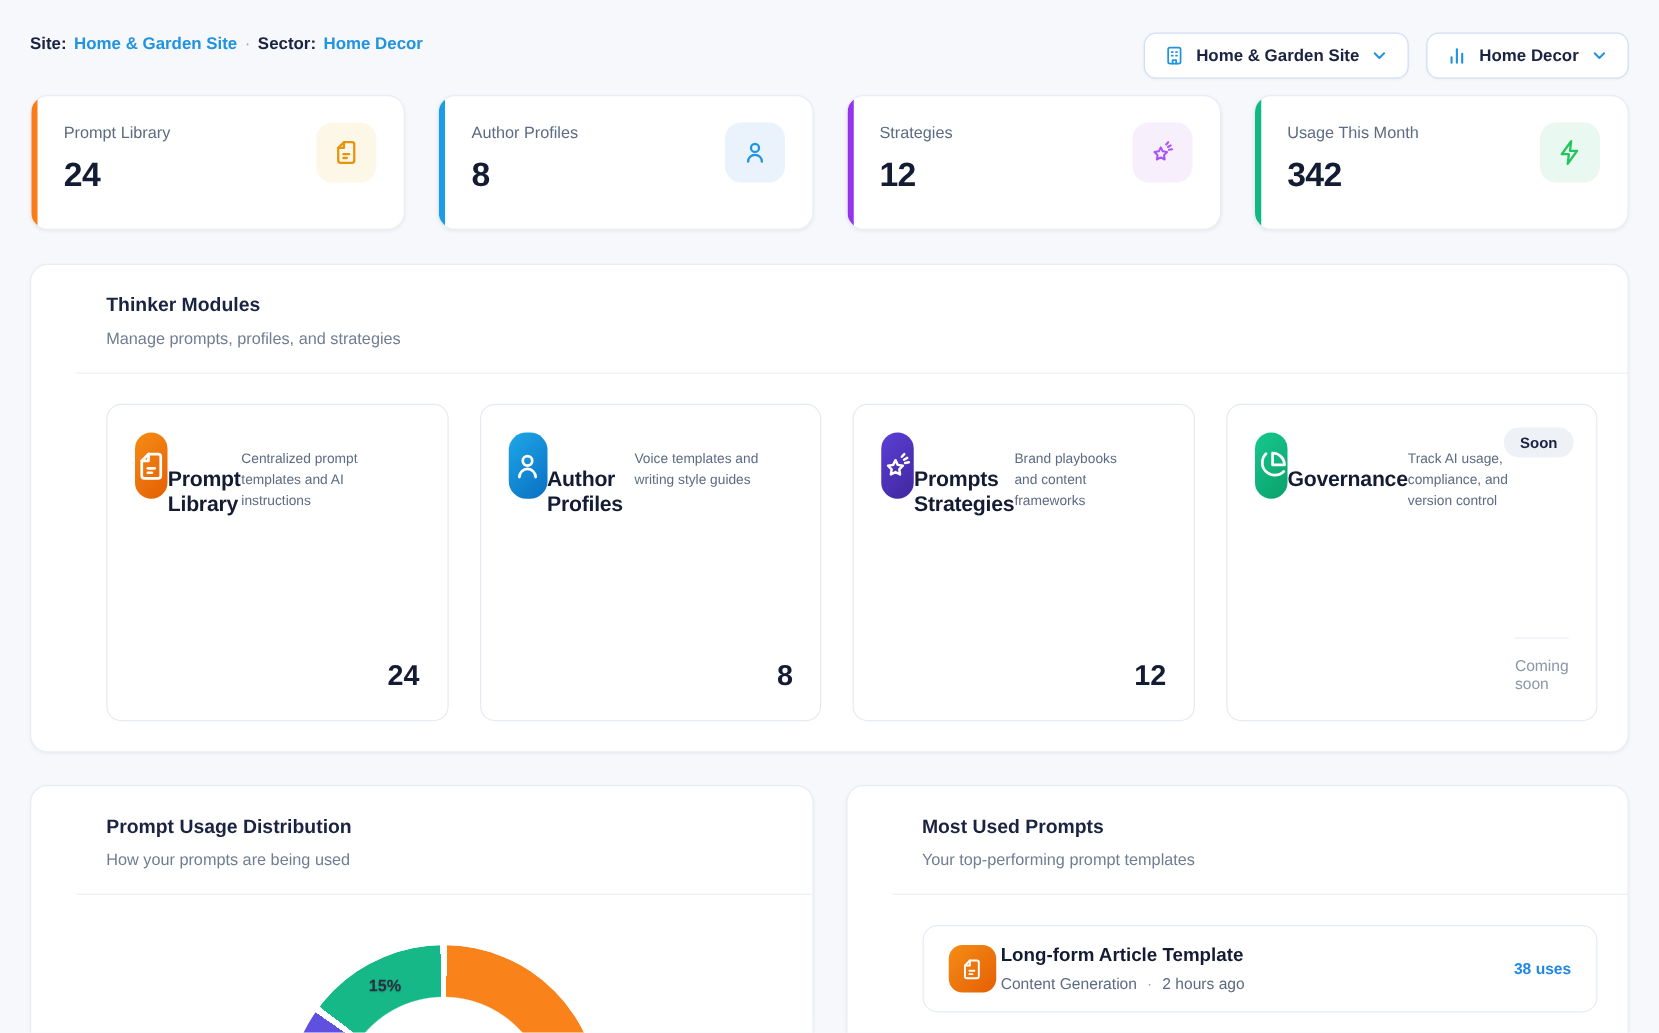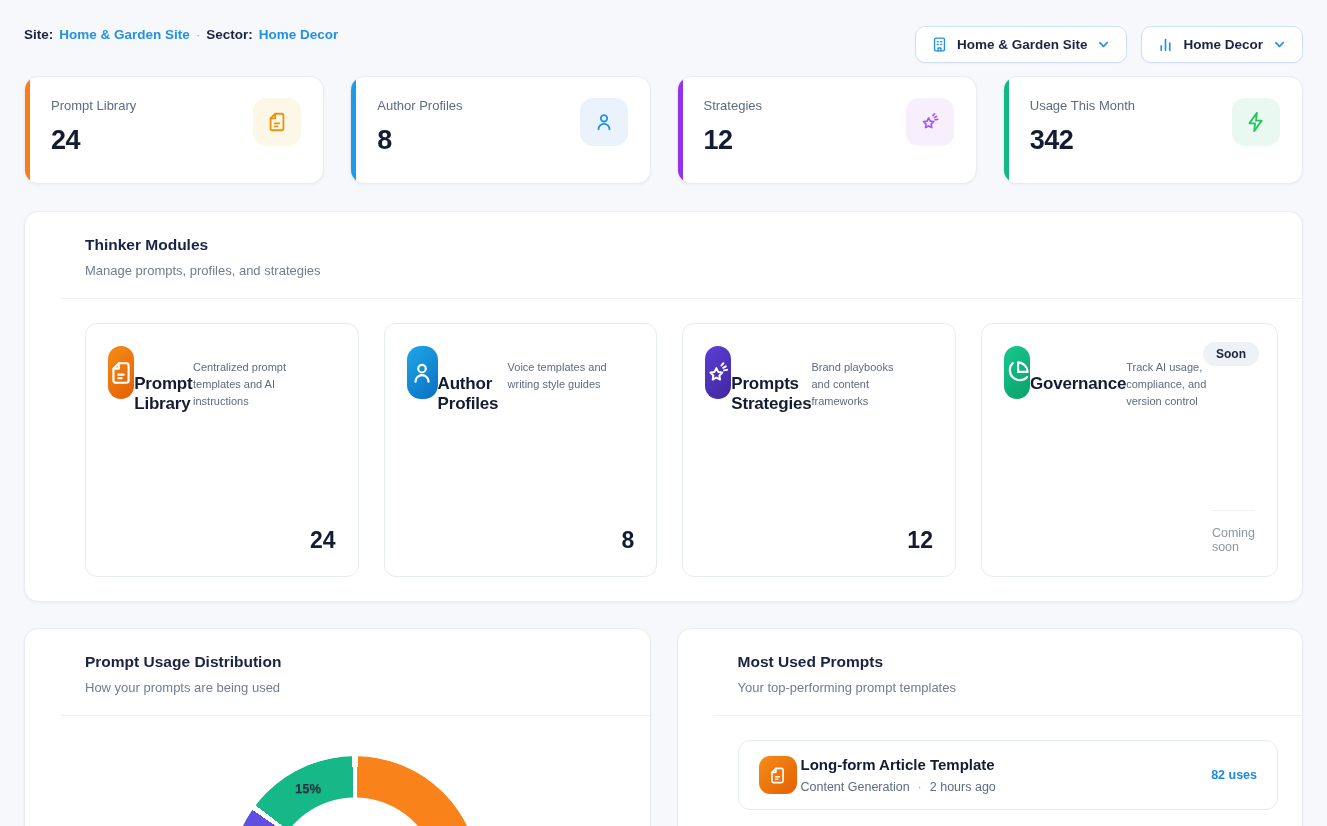--- a/index.html
+++ b/index.html
@@ -323,19 +323,19 @@
               </svg>
           </div>
           <div class="prompt-body">
             <div class="prompt-title">Long-form Article Template</div>
             <div class="prompt-meta">
               <span>Content Generation</span>
               <span class="meta-dot">·</span>
               <span>2 hours ago</span>
             </div>
           </div>
-          <div class="prompt-uses">82 uses</div>
+          <div class="prompt-uses">38 uses</div>
         </div>
       </div>
     </div>
 
   </div>
 </div>
 
 </body></html>

